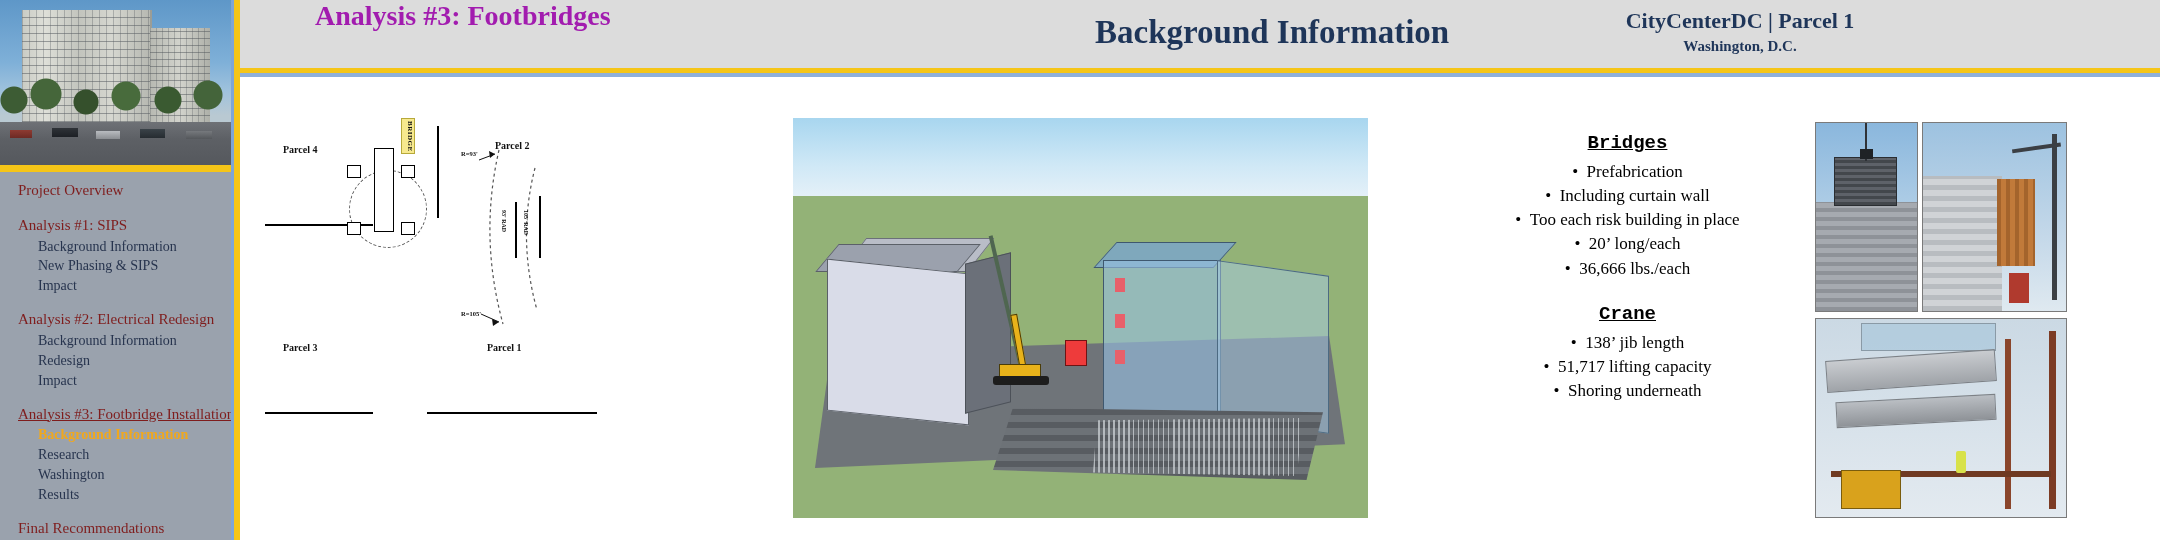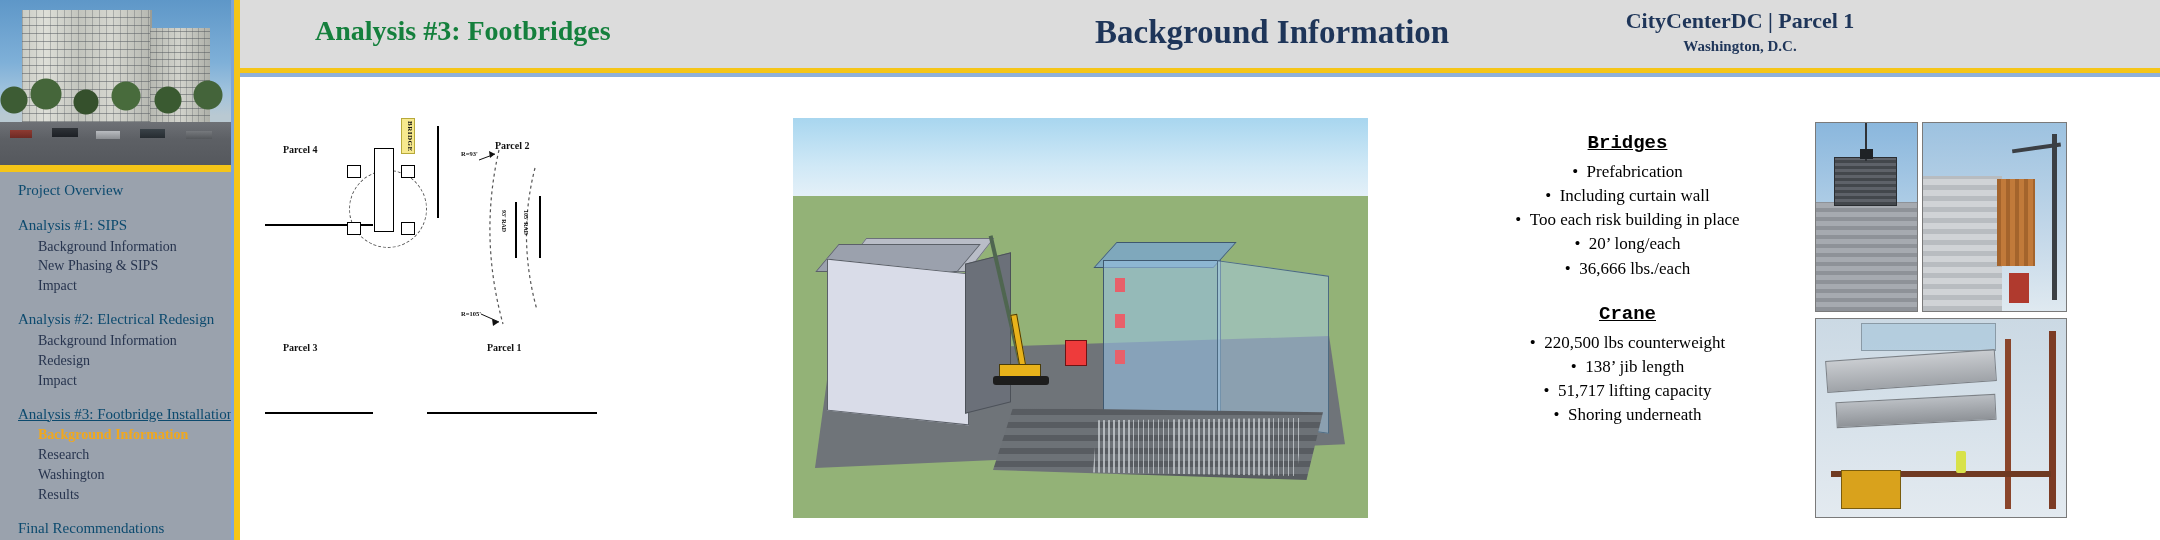--- a/index.html
+++ b/index.html
@@ -62,41 +62,41 @@
       linear-gradient(#b9bcc0,#8b8e92) 96px 5px/24px 8px no-repeat,
       linear-gradient(#3a4248,#262c31) 140px 3px/25px 9px no-repeat,
       linear-gradient(#76797d,#54575b) 186px 5px/26px 8px no-repeat;
   }
   .sb-accent {
     position:absolute; left:0; top:165px; width:240px; height:7px; background:#f5c518;
   }
   .sb-nav { position:absolute; left:0; top:180px; width:240px; padding:0 8px; }
   .nav-group { margin-bottom:13px; }
   .nav-l1 {
-    font-size:15px; color:#0c4a6e; line-height:1.45; padding-left:10px; white-space:nowrap;
+    font-size:15px; color:#7f1d1d; line-height:1.45; padding-left:10px; white-space:nowrap;
   }
   .nav-l1.current { text-decoration:underline; }
   .nav-l2 {
     font-size:14px; color:#27344e; line-height:1.42; padding-left:30px; white-space:nowrap;
   }
   .nav-l2.active { color:#f0a81e; font-weight:bold; }
   .sb-edge { position:absolute; right:0; top:0; width:6px; height:540px; background:#f5c518; }
   .sb-edge2 { position:absolute; right:6px; top:0; width:3px; height:540px; background:#7fa5d6; }
 
   
   .header {
     position:absolute; left:240px; top:0; width:1920px; height:68px;
     background:#dcdcdc;
   }
   .header-rule { position:absolute; left:240px; top:68px; width:1920px; height:5px; background:#f5c518; }
   .header-rule2 { position:absolute; left:240px; top:73px; width:1920px; height:4px; background:#8fb0da; }
 
   .h-left {
-    position:absolute; left:75px; top:15px;
-    font-size:28px; font-weight:bold; color:#15803d; white-space:nowrap;
+    position:absolute; left:75px; top:0;
+    font-size:28px; font-weight:bold; color:#a21caf; white-space:nowrap;
   }
   .h-center {
     position:absolute; left:855px; top:14px;
     font-size:33px; font-weight:bold; color:#1e3559; white-space:nowrap;
   }
   .h-right {
     position:absolute; right:210px; top:8px; text-align:center; width:420px;
   }
   .h-right .r1 { font-size:22px; font-weight:bold; color:#1e3559; white-space:nowrap; }
   .h-right .r2 { font-size:15px; font-weight:bold; color:#1e3559; margin-top:4px; white-space:nowrap; }
@@ -377,21 +377,20 @@
 
   <div class="bullets" id="bullets-root">
       <div class="b-head">Bridges</div>
       <div class="b-item"><span>•</span>&nbsp;&nbsp;<span>Prefabrication</span></div>
       <div class="b-item"><span>•</span>&nbsp;&nbsp;<span>Including curtain wall</span></div>
       <div class="b-item"><span>•</span>&nbsp;&nbsp;<span>Too each risk building in place</span></div>
       <div class="b-item"><span>•</span>&nbsp;&nbsp;<span>20’ long/each</span></div>
       <div class="b-item"><span>•</span>&nbsp;&nbsp;<span>36,666 lbs./each</span></div>
       <div class="b-gap"></div>
       <div class="b-head">Crane</div>
-      <div class="b-item"><span>•</span>&nbsp;&nbsp;<span>220,500 lbs counterweight</span></div>
       <div class="b-item"><span>•</span>&nbsp;&nbsp;<span>138’ jib length</span></div>
       <div class="b-item"><span>•</span>&nbsp;&nbsp;<span>51,717 lifting capacity</span></div>
       <div class="b-item"><span>•</span>&nbsp;&nbsp;<span>Shoring underneath</span></div>
     </div>
 
   <div class="photo p1">
     <div class="sky"></div>
     <div class="wall"></div>
     <div class="panel"></div>
     <div class="cable"></div>

